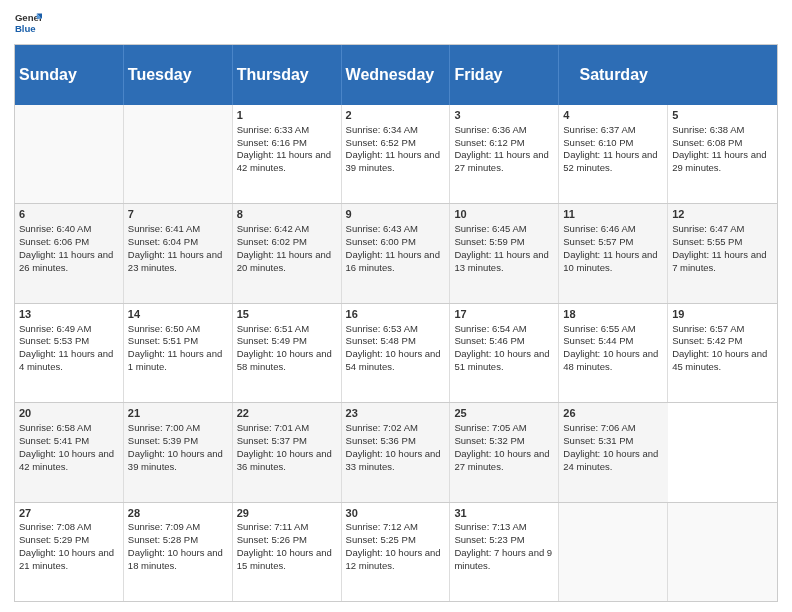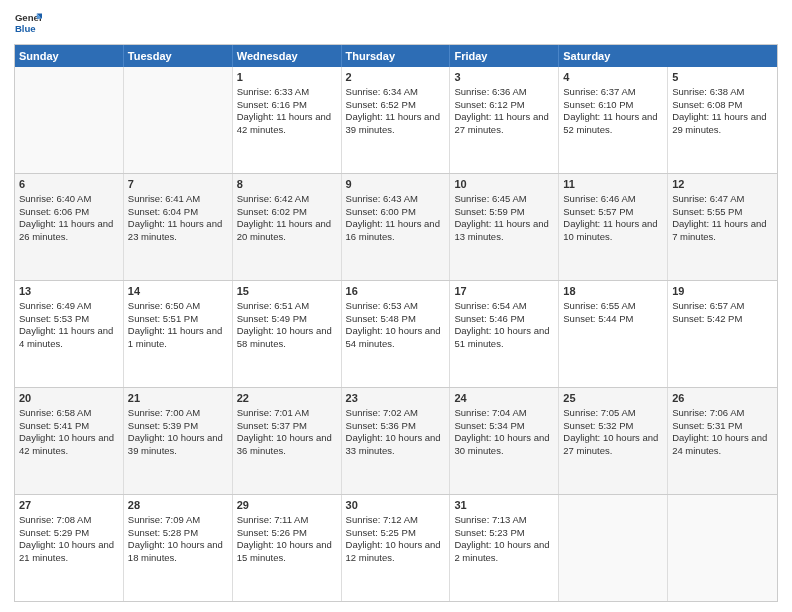--- a/index.html
+++ b/index.html
@@ -52,27 +52,27 @@
       flex-direction: column;
       border: 1px solid #ccc;
     }
     .cal-header-row {
       display: grid;
       grid-template-columns: repeat(7, 1fr);
       background: #2d6db5;
     }
     .cal-header-cell {
       color: #fff;
-      font-size: 11px;
+      font-size: 16px;
       font-weight: bold;
-      padding: 5px 4px;
+      padding: 21px 4px;
       text-align: left;
       border-right: 1px solid #4a85c8;
     }
-    .cal-header-cell:last-child { border-right: none; }
+    .cal-header-cell:last-child { border-right: none; text-align: center; }
     .cal-body {
       flex: 1;
       display: flex;
       flex-direction: column;
     }
     .cal-row {
       display: grid;
       grid-template-columns: repeat(7, 1fr);
       flex: 1;
       border-top: 1px solid #ccc;
@@ -114,22 +114,22 @@
     <div class="title-block">
       <div class="month-title"></div>
       <div class="subtitle"></div>
     </div>
   </div>
 
   <div class="calendar">
     <div class="cal-header-row">
     <div class="cal-header-cell">Sunday</div>
         <div class="cal-header-cell">Tuesday</div>
+        <div class="cal-header-cell">Thursday</div>
         <div class="cal-header-cell">Wednesday</div>
-        <div class="cal-header-cell">Thursday</div>
         <div class="cal-header-cell">Friday</div>
         <div class="cal-header-cell">Saturday</div>
       </div>
     <div class="cal-body">
     <div class="cal-row">
           <div class="cal-cell empty"></div>
           <div class="cal-cell empty"></div>
           <div class="cal-cell">
             <span class="day-num">1</span>
             <div>Sunrise: 6:33 AM</div>
@@ -233,25 +233,27 @@
           <div class="cal-cell">
             <span class="day-num">17</span>
             <div>Sunrise: 6:54 AM</div>
             <div>Sunset: 5:46 PM</div>
             <div>Daylight: 10 hours and 51 minutes.</div>
           </div>
           <div class="cal-cell">
             <span class="day-num">18</span>
             <div>Sunrise: 6:55 AM</div>
             <div>Sunset: 5:44 PM</div>
+            <div>Daylight: 10 hours and 48 minutes.</div>
           </div>
           <div class="cal-cell">
             <span class="day-num">19</span>
             <div>Sunrise: 6:57 AM</div>
             <div>Sunset: 5:42 PM</div>
+            <div>Daylight: 10 hours and 45 minutes.</div>
           </div>
         </div>
         <div class="cal-row">
           <div class="cal-cell alt-bg">
             <span class="day-num">20</span>
             <div>Sunrise: 6:58 AM</div>
             <div>Sunset: 5:41 PM</div>
             <div>Daylight: 10 hours and 42 minutes.</div>
           </div>
           <div class="cal-cell alt-bg">
@@ -266,26 +268,20 @@
             <div>Sunset: 5:37 PM</div>
             <div>Daylight: 10 hours and 36 minutes.</div>
           </div>
           <div class="cal-cell alt-bg">
             <span class="day-num">23</span>
             <div>Sunrise: 7:02 AM</div>
             <div>Sunset: 5:36 PM</div>
             <div>Daylight: 10 hours and 33 minutes.</div>
           </div>
           <div class="cal-cell alt-bg">
-            <span class="day-num">24</span>
-            <div>Sunrise: 7:04 AM</div>
-            <div>Sunset: 5:34 PM</div>
-            <div>Daylight: 10 hours and 30 minutes.</div>
-          </div>
-          <div class="cal-cell alt-bg">
             <span class="day-num">25</span>
             <div>Sunrise: 7:05 AM</div>
             <div>Sunset: 5:32 PM</div>
             <div>Daylight: 10 hours and 27 minutes.</div>
           </div>
           <div class="cal-cell alt-bg">
             <span class="day-num">26</span>
             <div>Sunrise: 7:06 AM</div>
             <div>Sunset: 5:31 PM</div>
             <div>Daylight: 10 hours and 24 minutes.</div>
@@ -313,20 +309,20 @@
           <div class="cal-cell">
             <span class="day-num">30</span>
             <div>Sunrise: 7:12 AM</div>
             <div>Sunset: 5:25 PM</div>
             <div>Daylight: 10 hours and 12 minutes.</div>
           </div>
           <div class="cal-cell">
             <span class="day-num">31</span>
             <div>Sunrise: 7:13 AM</div>
             <div>Sunset: 5:23 PM</div>
-            <div>Daylight: 10 hours and 2 minutes.</div>
+            <div>Daylight: 7 hours and 9 minutes.</div>
           </div>
           <div class="cal-cell empty"></div>
           <div class="cal-cell empty"></div>
         </div>
       </div>
   </div>
 </div>
 
 </body></html>

